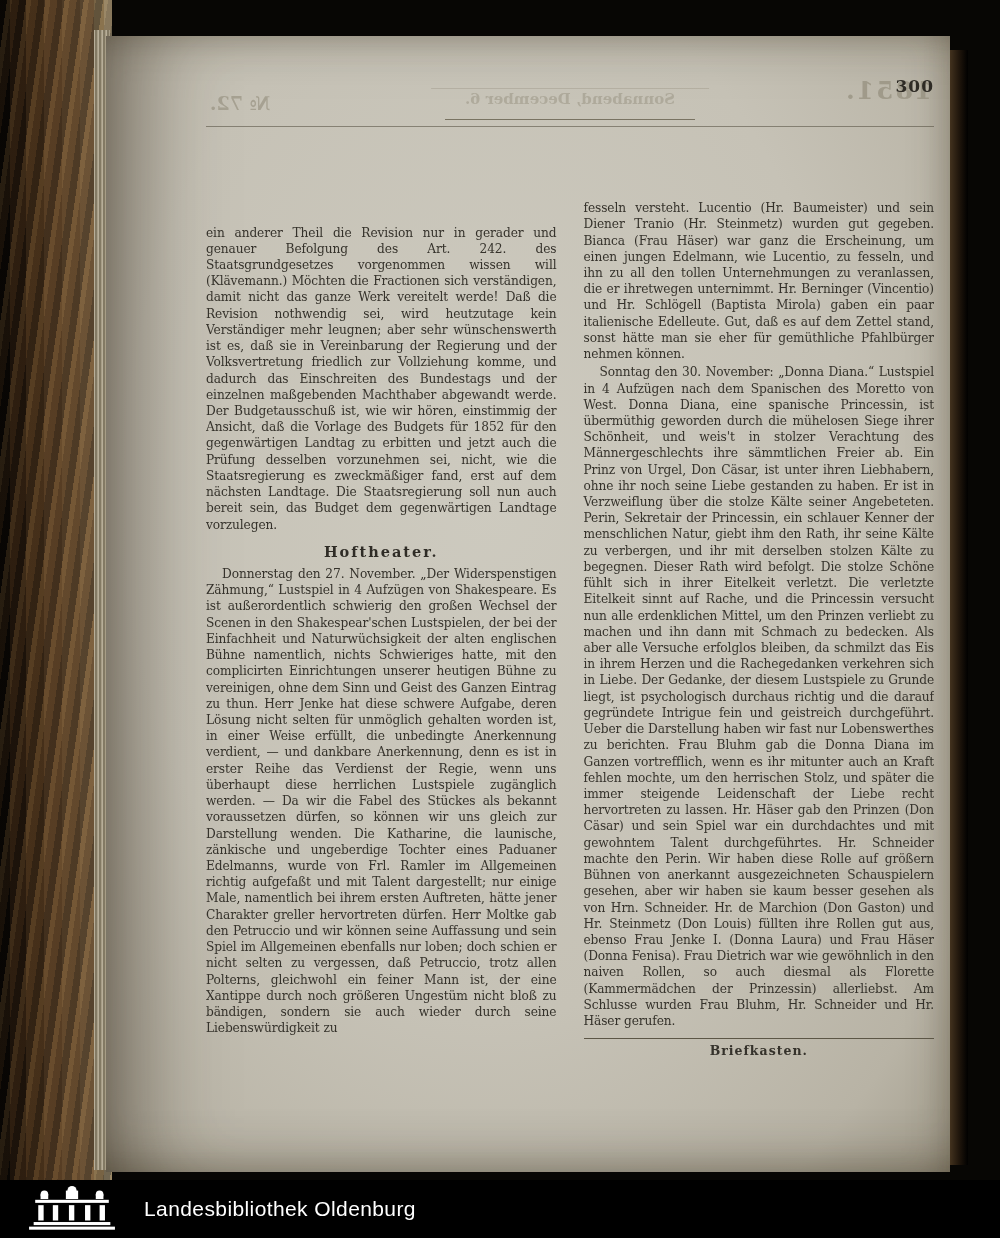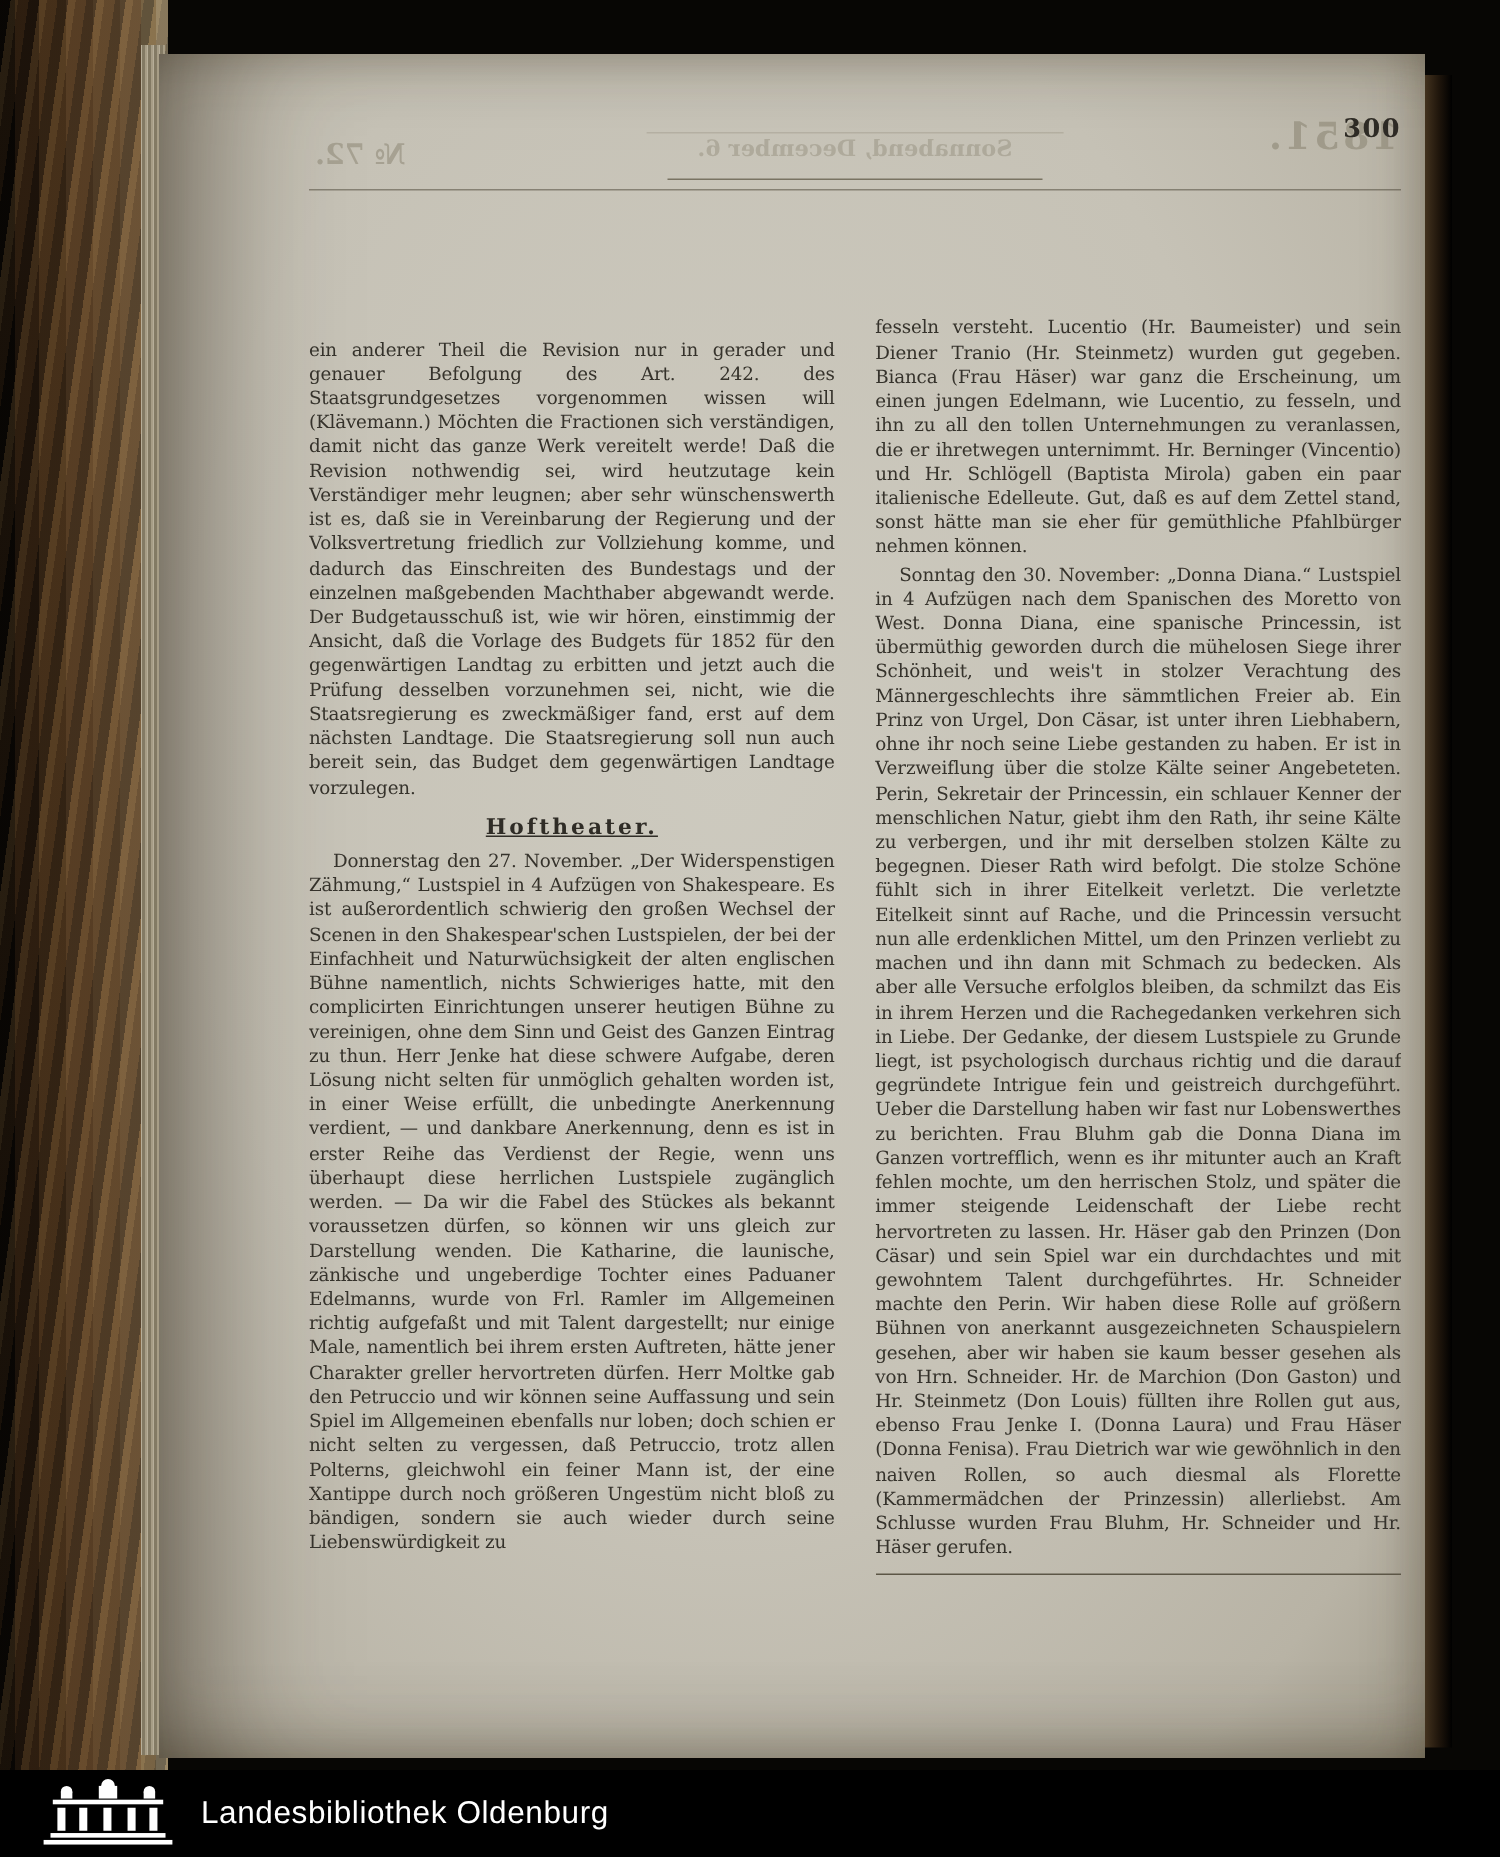--- a/index.html
+++ b/index.html
@@ -41,36 +41,36 @@
 
   
   .columns{display:flex;align-items:center;height:1002px;overflow:hidden;
            border-top:1px solid rgba(80,75,60,.55);padding-top:8px;box-sizing:border-box;}
   .col{flex:1 1 0;min-width:0;font-size:12.2px;line-height:1.33;text-align:justify;
        color:#35322b;letter-spacing:-0.1px;}
   .col p{margin:0 0 2px 0;text-indent:16px;}
   .col p.no-indent{text-indent:0;}
   .divider{width:1px;background:#6d6757;margin:0 13px;}
   .section-heading{text-align:center;font-weight:bold;font-size:14.5px;margin:9px 0 5px;
-                   letter-spacing:2px;color:#2f2c26;text-decoration:underline;}
+                   letter-spacing:2px;color:#2f2c26;}
 
   
   .briefkasten{margin-top:9px;border-top:1px solid #5c5646;padding-top:3px;}
   .briefkasten h4{text-align:center;font-size:12.5px;margin:1px 0 3px;font-weight:bold;letter-spacing:1px;}
   .briefkasten p{font-size:10.8px;line-height:1.3;margin:0;text-indent:12px;}
   .briefkasten .sig{display:block;text-align:right;}
 
   
   .page-footer{position:absolute;left:0;right:0;bottom:8px;border-top:1px solid #55503f;
                border-bottom:1px solid rgba(85,80,63,.5);padding:3px 0 2px;text-align:center;
                font-size:10.6px;color:#3a372f;letter-spacing:.2px;}
 
   
   .bottom-bar{position:absolute;left:0;bottom:0;width:1000px;height:58px;background:#000;
-              display:flex;align-items:center;gap:16px;padding-left:26px;box-sizing:border-box;}
+              display:flex;align-items:center;gap:26px;padding-left:26px;box-sizing:border-box;}
   .bar-label{color:#fff;font-family:"Liberation Sans", sans-serif;font-size:21px;letter-spacing:.4px;}
   .logo{flex:0 0 auto;display:block;}
 </style>
 </head>
 <body>
 
 <div class="scene">
 
   <div class="spine"></div>
   <div class="fore-pages"></div>
@@ -95,20 +95,21 @@
           <p>Donnerstag den 27. November. „Der Widerspenstigen Zähmung,“ Lustspiel in 4 Aufzügen von Shakespeare. Es ist außerordentlich schwierig den großen Wechsel der Scenen in den Shakespear'schen Lustspielen, der bei der Einfachheit und Naturwüchsigkeit der alten englischen Bühne namentlich, nichts Schwieriges hatte, mit den complicirten Einrichtungen unserer heutigen Bühne zu vereinigen, ohne dem Sinn und Geist des Ganzen Eintrag zu thun. Herr Jenke hat diese schwere Aufgabe, deren Lösung nicht selten für unmöglich gehalten worden ist, in einer Weise erfüllt, die unbedingte Anerkennung verdient, — und dankbare Anerkennung, denn es ist in erster Reihe das Verdienst der Regie, wenn uns überhaupt diese herrlichen Lustspiele zugänglich werden. — Da wir die Fabel des Stückes als bekannt voraussetzen dürfen, so können wir uns gleich zur Darstellung wenden. Die Katharine, die launische, zänkische und ungeberdige Tochter eines Paduaner Edelmanns, wurde von Frl. Ramler im Allgemeinen richtig aufgefaßt und mit Talent dargestellt; nur einige Male, namentlich bei ihrem ersten Auftreten, hätte jener Charakter greller hervortreten dürfen. Herr Moltke gab den Petruccio und wir können seine Auffassung und sein Spiel im Allgemeinen ebenfalls nur loben; doch schien er nicht selten zu vergessen, daß Petruccio, trotz allen Polterns, gleichwohl ein feiner Mann ist, der eine Xantippe durch noch größeren Ungestüm nicht bloß zu bändigen, sondern sie auch wieder durch seine Liebenswürdigkeit zu</p>
         </div>
 
         <div class="divider"></div>
 
         <div class="col">
           <p class="no-indent">fesseln versteht. Lucentio (Hr. Baumeister) und sein Diener Tranio (Hr. Steinmetz) wurden gut gegeben. Bianca (Frau Häser) war ganz die Erscheinung, um einen jungen Edelmann, wie Lucentio, zu fesseln, und ihn zu all den tollen Unternehmungen zu veranlassen, die er ihretwegen unternimmt. Hr. Berninger (Vincentio) und Hr. Schlögell (Baptista Mirola) gaben ein paar italienische Edelleute. Gut, daß es auf dem Zettel stand, sonst hätte man sie eher für gemüthliche Pfahlbürger nehmen können.</p>
           <p>Sonntag den 30. November: „Donna Diana.“ Lustspiel in 4 Aufzügen nach dem Spanischen des Moretto von West. Donna Diana, eine spanische Princessin, ist übermüthig geworden durch die mühelosen Siege ihrer Schönheit, und weis't in stolzer Verachtung des Männergeschlechts ihre sämmtlichen Freier ab. Ein Prinz von Urgel, Don Cäsar, ist unter ihren Liebhabern, ohne ihr noch seine Liebe gestanden zu haben. Er ist in Verzweiflung über die stolze Kälte seiner Angebeteten. Perin, Sekretair der Princessin, ein schlauer Kenner der menschlichen Natur, giebt ihm den Rath, ihr seine Kälte zu verbergen, und ihr mit derselben stolzen Kälte zu begegnen. Dieser Rath wird befolgt. Die stolze Schöne fühlt sich in ihrer Eitelkeit verletzt. Die verletzte Eitelkeit sinnt auf Rache, und die Princessin versucht nun alle erdenklichen Mittel, um den Prinzen verliebt zu machen und ihn dann mit Schmach zu bedecken. Als aber alle Versuche erfolglos bleiben, da schmilzt das Eis in ihrem Herzen und die Rachegedanken verkehren sich in Liebe. Der Gedanke, der diesem Lustspiele zu Grunde liegt, ist psychologisch durchaus richtig und die darauf gegründete Intrigue fein und geistreich durchgeführt. Ueber die Darstellung haben wir fast nur Lobenswerthes zu berichten. Frau Bluhm gab die Donna Diana im Ganzen vortrefflich, wenn es ihr mitunter auch an Kraft fehlen mochte, um den herrischen Stolz, und später die immer steigende Leidenschaft der Liebe recht hervortreten zu lassen. Hr. Häser gab den Prinzen (Don Cäsar) und sein Spiel war ein durchdachtes und mit gewohntem Talent durchgeführtes. Hr. Schneider machte den Perin. Wir haben diese Rolle auf größern Bühnen von anerkannt ausgezeichneten Schauspielern gesehen, aber wir haben sie kaum besser gesehen als von Hrn. Schneider. Hr. de Marchion (Don Gaston) und Hr. Steinmetz (Don Louis) füllten ihre Rollen gut aus, ebenso Frau Jenke I. (Donna Laura) und Frau Häser (Donna Fenisa). Frau Dietrich war wie gewöhnlich in den naiven Rollen, so auch diesmal als Florette (Kammermädchen der Prinzessin) allerliebst. Am Schlusse wurden Frau Bluhm, Hr. Schneider und Hr. Häser gerufen.</p>
 
           <div class="briefkasten">
+            <h4>Briefkasten.</h4>
           </div>
         </div>
 
       </div>
 
 
     </div>
   </div>
 
   <div class="bottom-bar">

